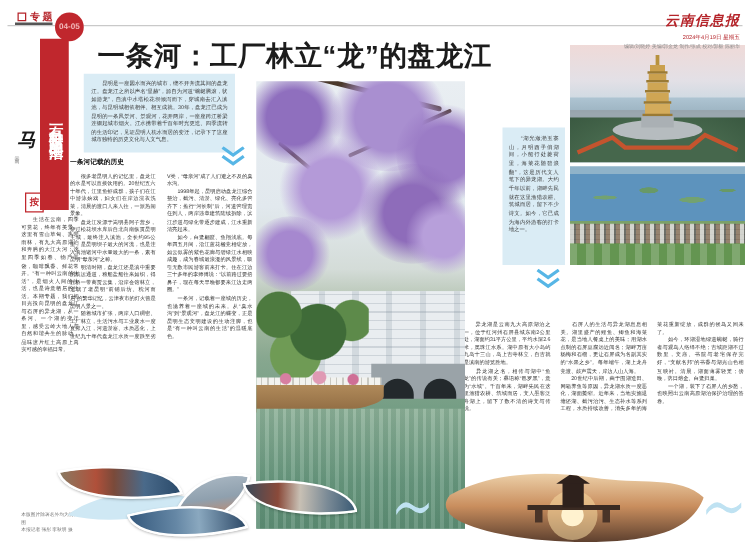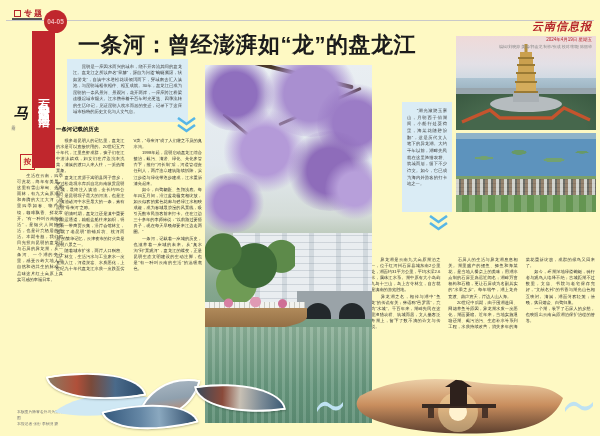--- a/index.html
+++ b/index.html
@@ -1,25 +1,25 @@
 <!DOCTYPE html>
 <html><head>
 <meta charset="utf-8">
 <style>
   html,body{margin:0;padding:0;background:#e9e9e9;}
-  .page{position:relative;width:600px;height:436px;background:#fef9c3;overflow:hidden;
+  .page{position:relative;width:600px;height:436px;background:#ffffff;overflow:hidden;
         font-family:"Liberation Sans","DejaVu Sans",sans-serif;color:#222;outline:1px solid #d8d8d8;margin:0 auto;}
   
   .toprule{position:absolute;left:6px;right:6px;top:20px;height:1px;background:#c9c9c9;}
   .section-label{position:absolute;left:14px;top:8px;font-size:8px;font-weight:bold;color:#b5242a;letter-spacing:2px;display:flex;align-items:center;gap:3px;}
   .section-mark{width:5px;height:5px;border:1px solid #b5242a;display:inline-block;}
   .section-underline{position:absolute;left:12px;top:18px;width:30px;height:2px;background:#555;}
   .page-circle{position:absolute;left:44px;top:10px;width:23px;height:23px;border-radius:50%;background:#c0272d;
                display:flex;align-items:center;justify-content:center;font-size:6.5px;color:#f2b9ba;font-weight:bold;z-index:5;}
-  .masthead{position:absolute;right:8px;top:19px;text-align:right;z-index:5;}
+  .masthead{position:absolute;right:8px;top:9px;text-align:right;z-index:5;}
   .masthead .name{font-size:11px;font-weight:bold;font-style:italic;color:#b5242a;letter-spacing:1px;font-family:"Liberation Serif","DejaVu Serif",serif;}
   .masthead .date{font-size:4.5px;color:#b5242a;margin-top:3px;}
   .masthead .credits{font-size:4px;color:#8a8a8a;margin-top:1.5px;}
   
   .banner{position:absolute;left:32px;top:31px;width:23px;height:137px;background:#c0272d;
           display:flex;align-items:center;justify-content:center;z-index:4;}
   .banner span{writing-mode:vertical-rl;text-orientation:upright;color:#fff;font-size:11.5px;font-weight:bold;letter-spacing:2px;
                font-family:"Liberation Serif","DejaVu Serif",serif;}
   .seal{position:absolute;left:11px;top:106px;width:20px;text-align:center;z-index:3;}
   .seal .glyph{font-size:15px;font-weight:bold;font-style:italic;color:#1a1a1a;font-family:"Liberation Serif","DejaVu Serif",serif;line-height:1;}
@@ -144,21 +144,21 @@
 
   <div class="note-tag">
     <span>按</span>
   </div>
   <div class="note-body">　　生活在云南，四季可赏花，终年有美景。这里有雪山草甸、热带雨林，有九大高原湖泊和奔腾的大江大河；这里四季如春、物产丰饶，咖啡飘香、鲜花常开。“有一种叫云南的生活”，是烟火人间的生活，也是诗意栖居的生活。本期专题，我们把目光投向昆明的盘龙江与石屏的异龙湖，从一条河、一个湖的变迁里，感受云岭大地人与自然和谐共生的脉动，品味这片红土高原上真实可感的幸福日常。</div>
   <div class="note-credits">
     <div>本版图片除署名外均为资料图</div>
     <div>本报记者 张彤 李秋明 摄</div>
   </div>
 
-  <div class="headline1">一条河：曾经澎湃如“龙”的盘龙江</div>
+  <div class="headline1">一条河：工厂林立“龙”的盘龙江</div>
   <div class="intro-box">　　昆明是一座因水而兴的城市，绕不开奔流其间的盘龙江。盘龙江之所以声名“显赫”，源自为河道“蜿蜒腾滚，状如游龙”，自滇中水塔松花坝倾泻而下，穿城南去汇入滇池，与昆明城相依相伴、相互成就。30年，盘龙江已成为昆明的一条风景河、景观河，花开两岸，一座座跨江桥梁连缀起城市烟火。江水携带着千百年时光更迭、四季流转的生活印记，见证昆明人枕水而居的变迁，记录下了这座城市独特的历史文化与人文气息。</div>
   <div class="subhead1">一条河记载的历史</div>
   <div class="body1">　　很多老昆明人的记忆里，盘龙江的水是可以直接饮用的。20世纪五六十年代，江里鱼虾成群，孩子们在江中游泳嬉戏，妇女们在岸边浣衣洗菜，清晨的渡口人来人往，一派热闹景象。
 　　盘龙江发源于嵩明县阿子营乡，穿过松花坝水库后自北向南纵贯昆明主城，最终注入滇池，全长约95公里，是昆明坝子最大的河流，也是注入滇池诸河中水量最大的一条，素有昆明“母亲河”之称。
 　　明清时期，盘龙江还是滇中重要的航运通道，粮船盐船往来如织，得胜桥一带商贾云集，沿岸会馆林立，造就了老昆明“前铺后坊、枕河而居”的繁华记忆，云津夜市的灯火曾是昆明八景之一。
 　　随着城市扩张，两岸人口稠密、工厂林立，生活污水与工业废水一度直排入江，河道淤塞、水质恶化，上世纪九十年代盘龙江水质一度跌至劣Ⅴ类，“母亲河”成了人们避之不及的臭水沟。
 　　1998年起，昆明启动盘龙江综合整治，截污、清淤、绿化、亮化多管齐下；推行“河长制”后，河道管理责任到人，两岸违章建筑陆续拆除，滨江步道与绿化带逐步建成，江水重新清亮起来。
 　　如今，白鹭翩跹、鱼翔浅底。每年四五月间，沿江蓝花楹竞相绽放，如云似雾的紫色花廊与碧绿江水相映成趣，成为春城最浪漫的风景线，吸引无数市民游客前来打卡。住在江边三十多年的李师傅说：“以前路过要捂鼻子，现在每天早晚都要来江边走两圈。”
 　　一条河，记载着一座城的历史，也滋养着一座城的未来。从“臭水沟”到“景观河”，盘龙江的蝶变，正是昆明生态文明建设的生动注脚，也是“有一种叫云南的生活”的温暖底色。</div>
 

